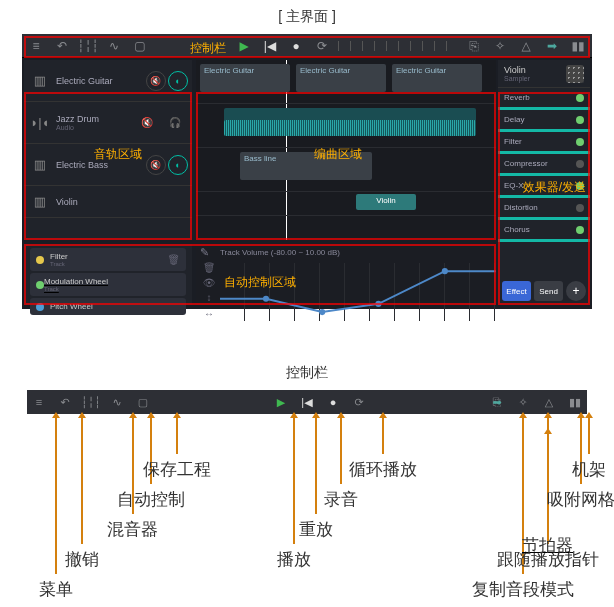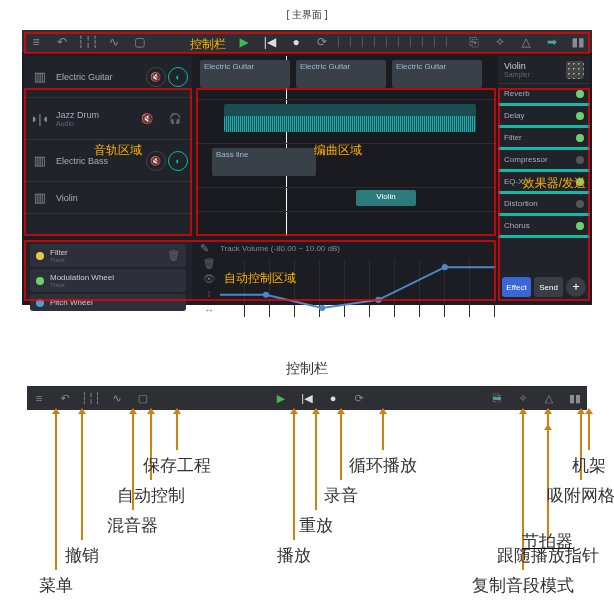--- a/index.html
+++ b/index.html
@@ -1,18 +1,18 @@
 <!DOCTYPE html>
 <html><head>
 <meta charset="utf-8">
 <style>
   * { margin: 0; padding: 0; box-sizing: border-box; font-family: Arial, sans-serif; }
   body { background: #fff; width: 614px; height: 607px; overflow: hidden; }
   
-  .title-top { text-align: center; color: #333; font-size: 10px; padding: 8px 12px; }
+  .title-top { text-align: center; color: #333; font-size: 14px; padding: 8px 12px; }
   
   
   .app-main { width: 570px; height: 275px; margin: 0 auto; position: relative; background: #1a1d24; }
   
   
   .toolbar { height: 24px; background: #2d2f35; display: flex; align-items: center; padding: 0 4px; gap: 6px; border-bottom: 1px solid #000; }
   .tb-icon { width: 20px; height: 20px; display: flex; align-items: center; justify-content: center; color: #8a8c90; font-size: 12px; cursor: pointer; }
   .tb-icon.play { color: #3fb950; }
   .tb-spacer { flex: 1; }
   .tb-ruler { width: 120px; height: 10px; background: repeating-linear-gradient(90deg, #555 0, #555 1px, transparent 1px, transparent 12px); }
@@ -160,21 +160,21 @@
       <div class="clip clip-gray" style="left:4px; width:90px;">Electric Guitar</div>
       <div class="clip clip-gray" style="left:100px; width:90px;">Electric Guitar</div>
       <div class="clip clip-gray" style="left:196px; width:90px;">Electric Guitar</div>
     </div>
     <div class="lane" style="height:44px;">
       <div class="clip clip-teal" style="left:28px; width:252px;"></div>
       <div class="clip clip-wave" style="left:28px; top:16px; width:252px; height:16px;
         background-image: repeating-linear-gradient(90deg, #2aa8a8 0, #2aa8a8 1px, transparent 1px, transparent 2px);"></div>
     </div>
     <div class="lane" style="height:44px;">
-      <div class="clip clip-gray" style="left:16px; width:104px;">Bass line</div>
+      <div class="clip clip-gray" style="left:44px; width:132px;">Bass line</div>
     </div>
     <div class="lane" style="height:24px;">
       <div class="clip clip-lbl" style="left:160px; width:60px; height:16px; top:2px; text-align:center;">Violin</div>
     </div>
   </div>
 
   <div class="fx-panel">
     <div class="fx-header">
       <div>
         <div class="fx-title">Violin</div>
@@ -224,21 +224,21 @@
         <div class="auto-row">
           <span class="auto-dot" style="background:#e6c84c;"></span>
     <div style="flex:1; margin-left:6px;">
       <div class="auto-name">Filter</div>
       <div class="auto-sub">Track</div>
     </div>
     <span class="trash">🗑</span>
         </div>
         <div class="auto-row">
           <span class="auto-dot" style="background:#6fcf6f;"></span>
-    <div style="flex:1; margin-left:6px;">
+    <div style="flex:1; text-decoration:underline;">
       <div class="auto-name">Modulation Wheel</div>
       <div class="auto-sub">Track</div>
     </div>
     </div>
         <div class="auto-row">
           <span class="auto-dot" style="background:#4d9dd6;"></span>
     <div style="flex:1; margin-left:6px;">
       <div class="auto-name">Pitch Wheel</div>
       <div class="auto-sub"></div>
     </div>

